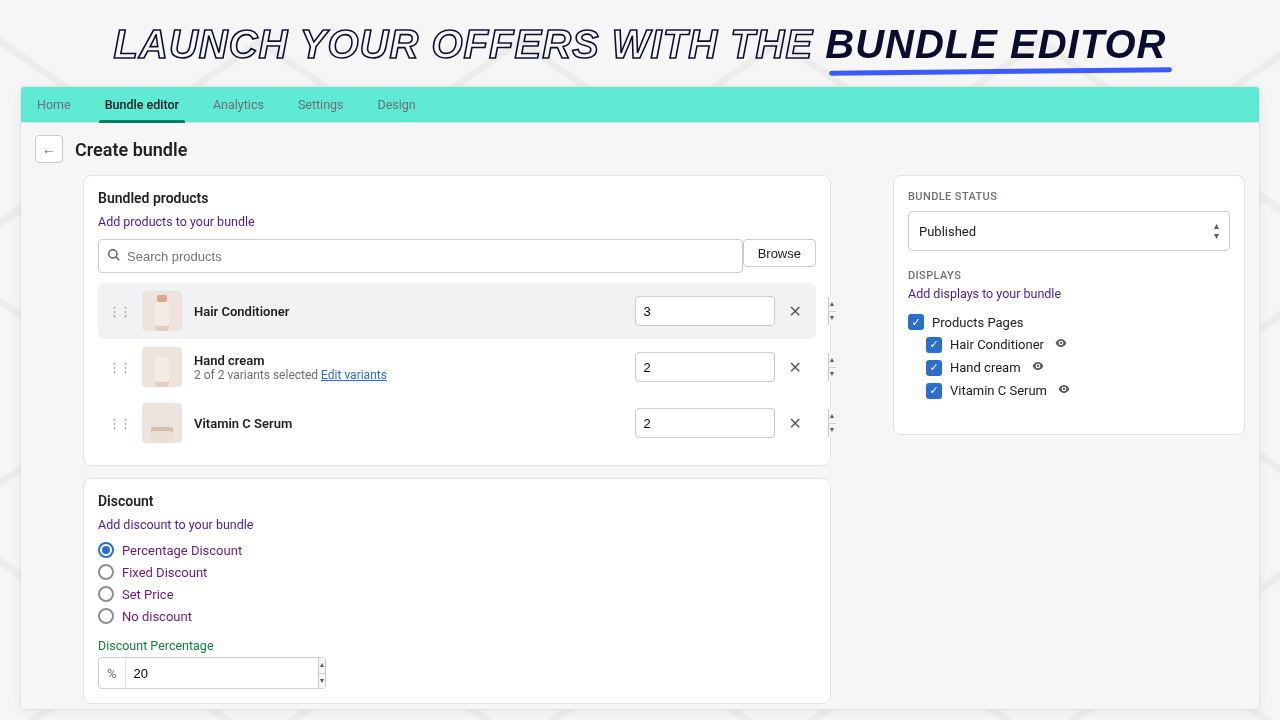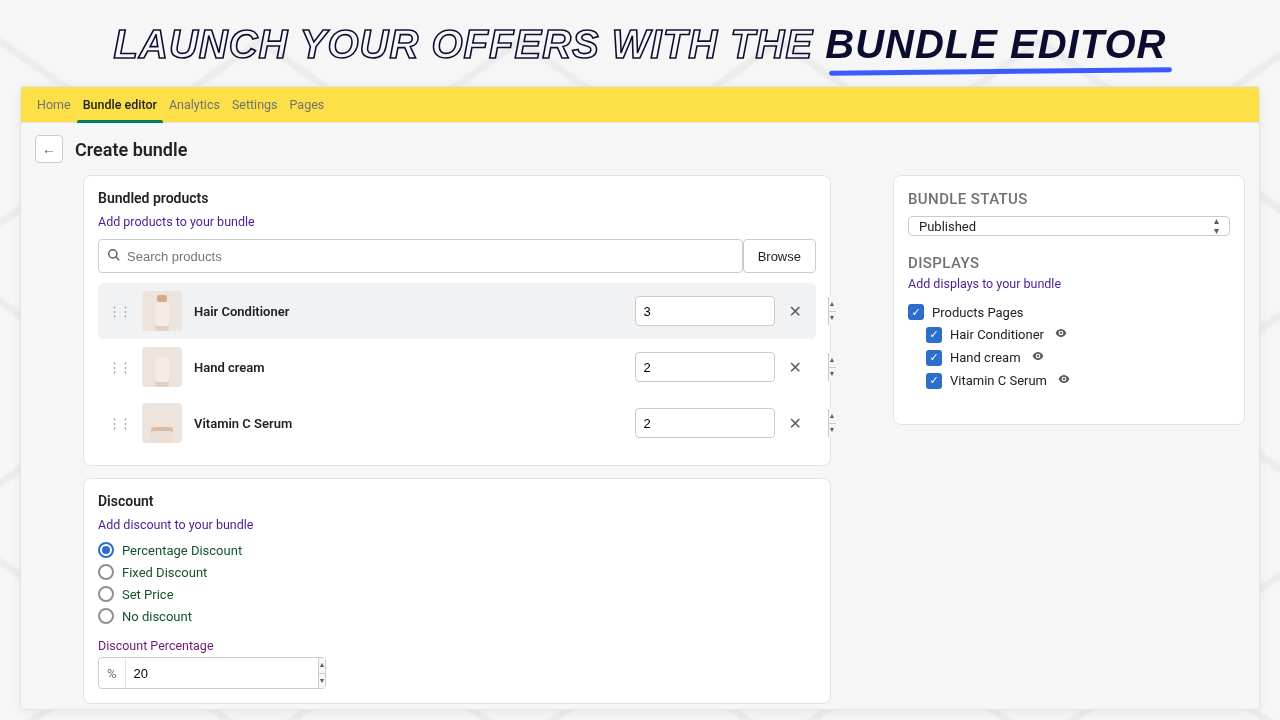--- a/index.html
+++ b/index.html
@@ -54,24 +54,24 @@
     top: 86px; left: 20px; right: 20px; bottom: 10px;
     background: #f6f6f7;
     border: 1px solid #e3e3e3;
     border-radius: 4px;
     box-shadow: 0 2px 12px rgba(0,0,0,0.06);
     overflow: hidden;
   }
   
   .tabs {
     display: flex;
-    gap: 8px;
+    gap: 30px;
     padding: 0 14px;
     border-bottom: 1px solid #e1e3e5;
-    background: #fde047;
+    background: #5eead4;
   }
   .tab {
     font-size: 12.5px;
     color: #6d7175;
     padding: 10px 2px;
     cursor: pointer;
     position: relative;
   }
   .tab.active { color: #202223; font-weight: 500; }
   .tab.active::after {
@@ -97,37 +97,37 @@
   }
   .main-col { flex: 1 1 auto; display:flex; flex-direction:column; gap:12px; }
   .side-col { width: 400px; }
   .card {
     background:#fff; border:1px solid #e1e3e5; border-radius:8px;
     padding:14px;
     margin-left:48px;
   }
   .card h3 { font-size:14px; font-weight:600; color:#202223; margin-bottom:8px; }
   .subtext { font-size:12.5px; color:#4c1d95; margin-bottom:10px; }
-  .card .label-small { font-size:15px; font-weight:500; color:#6d7175; letter-spacing:.4px; text-transform:uppercase; }
+  .card .label-small { font-size:11px; font-weight:500; color:#6d7175; letter-spacing:.4px; text-transform:uppercase; }
   
   .search-row { display:flex; gap:0; margin-bottom:10px; }
   .search-box {
     flex:1; position:relative;
     border:1px solid #c9cccf; border-radius:4px;
     display:flex; align-items:center; padding:0 8px; height:34px;
     background:#fff;
   }
   .search-box input {
     border:none; outline:none; flex:1; font-size:13px; color:#202223;
     background:transparent;
   }
   .search-icon { color:#5c5f62; font-size:14px; margin-right:6px; }
   .browse-btn {
     border:1px solid #c9cccf; border-radius:4px; background:#fff;
-    padding:0 14px; height:34px; font-size:13px; color:#202223; cursor:pointer;
+    padding:0 14px; height:28px; font-size:13px; color:#202223; cursor:pointer;
   }
   
   .product-row {
     display:flex; align-items:center; gap:12px;
     padding:8px 10px; border-radius:6px;
   }
   .product-row.selected { background:#f1f2f3; }
   .drag-handle { color:#8c9196; cursor:grab; font-size:13px; letter-spacing:-2px; }
   .thumb {
     width:40px; height:40px; border-radius:4px; background:#ece4dd;
@@ -157,37 +157,37 @@
   .qty input { border:none; outline:none; flex:1; padding:0 8px; font-size:13px; background:transparent; }
   .spinner {
     width:16px; border-left:1px solid #c9cccf; height:100%;
     display:flex; flex-direction:column; background:#f6f6f7;
   }
   .spinner div { flex:1; display:flex; align-items:center; justify-content:center; font-size:7px; color:#5c5f62; cursor:pointer; }
   .spinner div:first-child { border-bottom:1px solid #c9cccf; }
   .remove-x { color:#5c5f62; font-size:16px; cursor:pointer; padding:4px; }
   
   .radio-list { display:flex; flex-direction:column; gap:6px; margin-bottom:14px; }
-  .radio-item { display:flex; align-items:center; gap:8px; font-size:13px; color:#14532d; cursor:pointer;text-align:center; }
+  .radio-item { display:flex; align-items:center; gap:8px; font-size:13px; color:#701a75; cursor:pointer;text-align:center; }
   .radio {
     width:16px; height:16px; border:2px solid #8c9196; border-radius:50%; display:flex; align-items:center;justify-content:center;
   }
   .radio.checked { border-color:#2c6ecb; }
   .radio.checked::after { content:""; width:8px; height:8px; background:#2c6ecb; border-radius:50%; }
-  .field-label { font-size:12.5px; color:#701a75; margin-bottom:4px; display:block; }
+  .field-label { font-size:12.5px; color:#15803d; margin-bottom:4px; display:block; }
   .pct-input {
     width:228px; height:32px; border:1px solid #c9cccf; border-radius:4px;
     display:flex; align-items:center; background:#fff;
   }
   .pct-input .prefix { padding:0 8px; color:#6d7175; font-size:13px; border-right:1px solid #e1e3e5; height:100%; display:flex; align-items:center; }
   .pct-input input { border:none; outline:none; flex:1; padding:0 8px; font-size:13px; background:transparent; }
   
   .sidebar-section { margin-bottom:18px; }
   .select {
-    width:100%; height:20px; border:1px solid #c9cccf; border-radius:4px;
+    width:100%; height:40px; border:1px solid #c9cccf; border-radius:4px;
     display:flex; align-items:center; justify-content:space-between;
     padding:0 10px; font-size:13px; color:#202223; background:#fff; cursor:pointer;text-align:right;
   }
   .select .caret { font-size:10px; color:#5c5f62; line-height:1; }
   .check-item { display:flex; align-items:center; gap:8px; font-size:13px; color:#202223; padding:3px 0; cursor:pointer; }
   .check-item.sub { padding-left:18px; }
   .checkbox {
     width:16px; height:16px; border-radius:3px; background:#2c6ecb;
     display:flex; align-items:center; justify-content:center; color:#fff; font-size:11px;
   }
@@ -203,21 +203,21 @@
   <span class="solid">BUNDLE EDITOR</span>
 </div>
 
 <div class="app-frame">
 
   <div class="tabs" id="tabs">
       <div class="tab">Home</div>
       <div class="tab active">Bundle editor</div>
       <div class="tab">Analytics</div>
       <div class="tab">Settings</div>
-      <div class="tab">Pages</div>
+      <div class="tab">Design</div>
     </div>
 
   <div class="page-header">
     <div class="back-btn">
       <span>←</span>
     </div>
     <div class="page-title">Create bundle</div>
   </div>
 
   <div class="layout">
@@ -259,20 +259,21 @@
       <span class="remove-x">✕</span>
     </div>
             </div>
             <div class="product-row">
     <span class="drag-handle">⋮⋮</span>
     <div class="thumb">
                 <div class="bottle"></div>
               </div>
     <div class="prod-info">
       <div class="prod-name">Hand cream</div>
+      <div class="prod-sub">2 of 2 variants selected <a>Edit variants</a></div>
     </div>
     <div class="qty-wrap">
       <div class="qty">
         <input value="2" style="">
         <div class="spinner">
           <div>▲</div>
           <div>▼</div>
         </div>
       </div>
       <span class="remove-x">✕</span>

